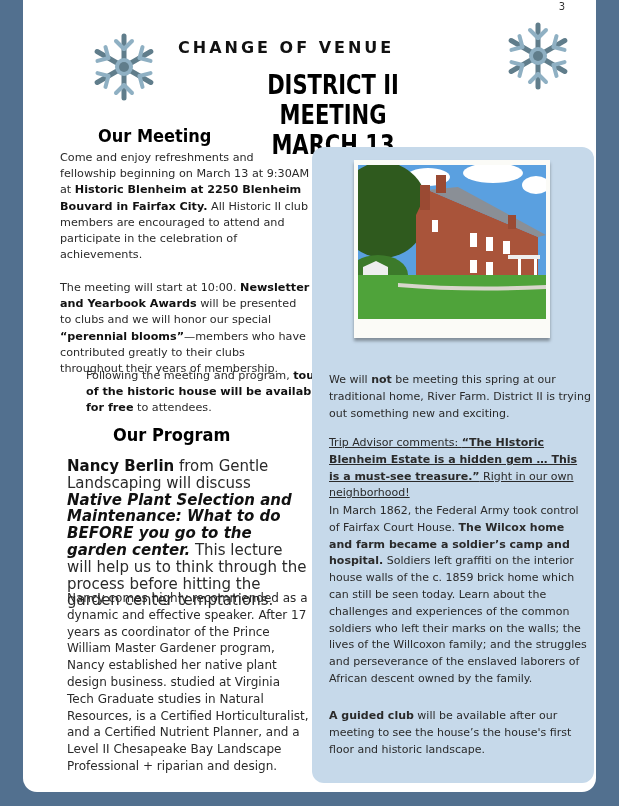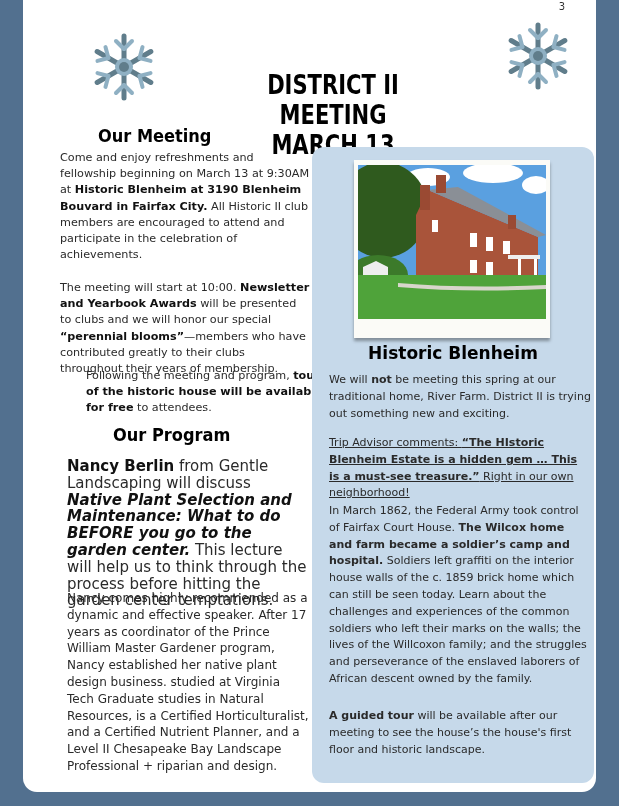--- a/index.html
+++ b/index.html
@@ -68,27 +68,28 @@
       <use href="#arm2" transform="rotate(60)"></use>
         <use href="#arm2" transform="rotate(120)"></use>
       <use href="#arm2" transform="rotate(180)"></use>
         <use href="#arm2" transform="rotate(240)"></use>
         <use href="#arm2" transform="rotate(300)"></use>
     </g>
     <circle r="9" fill="#8fb0c3"></circle>
       <circle r="5" fill="#607d8b"></circle>
   </svg>
 
+  <div class="kicker">CHANGE OF VENUE</div>
   <div class="title">
     <div>DISTRICT II MEETING</div>
     <div>MARCH 13</div>
   </div>
 
   <div class="h2 h-meeting">Our Meeting</div>
-  <div class="txt p1"><span>Come and enjoy refreshments and fellowship beginning on March 13 at 9:30AM at </span><b>Historic Blenheim at 3190 Blenheim Bouvard in Fairfax City.</b><span> All Historic II club members are encouraged to attend and participate in the celebration of achievements.</span></div>
+  <div class="txt p1"><span>Come and enjoy refreshments and fellowship beginning on March 13 at 9:30AM at </span><b>Historic Blenheim at 2250 Blenheim Bouvard in Fairfax City.</b><span> All Historic II club members are encouraged to attend and participate in the celebration of achievements.</span></div>
   <div class="txt p2"><span>The meeting will start at 10:00. </span><b>Newsletter and Yearbook Awards</b><span> will be presented to clubs and we will honor our special </span><b>“perennial blooms”</b><span>—members who have contributed greatly to their clubs throughout their years of membership.</span></div>
   <div class="txt p3"><span>Following the meeting and program, </span><b>tours of the historic house will be available for free</b><span> to attendees.</span></div>
 
   <div class="h2 h-program">Our Program</div>
   <div class="txt prog"><b>Nancy Berlin</b><span> from Gentle Landscaping will discuss </span><b><i>Native Plant Selection and Maintenance: What to do BEFORE you go to the garden center.</i></b><span> This lecture will help us to think through the process before hitting the garden center temptations.</span></div>
   <div class="txt prog2">Nancy comes highly recommended as a dynamic and effective speaker. After 17 years as coordinator of the Prince William Master Gardener program, Nancy established her native plant design business. studied at Virginia Tech Graduate studies in Natural Resources, is a Certified Horticulturalist, and a Certified Nutrient Planner, and a Level II Chesapeake Bay Landscape Professional + riparian and design.</div>
 
   <div class="panel">
     <div class="photo">
       <svg width="188" height="154" viewBox="0 0 188 154">
@@ -112,19 +113,18 @@
             <rect x="74" y="55" width="6" height="12"></rect>
           </g>
         <rect x="150" y="90" width="32" height="4" fill="#eee"></rect>
           <rect x="160" y="94" width="3" height="20" fill="#fff"></rect>
           <rect x="176" y="94" width="3" height="20" fill="#fff"></rect>
         <polygon points="5,102 18,96 30,102 30,112 5,112" fill="#eee"></polygon>
         <rect y="110" width="188" height="44" fill="#4fa33a"></rect>
         <path d="M40 118 Q110 124 188 120 L188 124 Q110 128 40 122 Z" fill="#d8d6cc"></path>
       </svg>
     </div>
-    <div class="h2 h-blen">Historic Blenheim</div>
     <div class="ptxt pt1"><span>We will </span><b>not</b><span> be meeting this spring at our traditional home, River Farm.  District II is trying out something new and exciting.</span></div>
     <div class="ptxt pt2"><span>Trip Advisor comments: </span><b>“The HIstoric Blenheim Estate is a hidden gem … This is a must-see treasure.”</b><span> Right in our own neighborhood!</span></div>
     <div class="ptxt pt3"><span>In March 1862, the Federal Army took control of Fairfax Court House. </span><b>The Wilcox home and farm became a soldier’s camp and hospital.</b><span> Soldiers left graffiti on the interior house walls of the c. 1859 brick home which can still be seen today. Learn about the challenges and experiences of the common soldiers who left their marks on the walls; the lives of the Willcoxon family; and the struggles and perseverance of the enslaved laborers of African descent owned by the family.</span></div>
-    <div class="ptxt pt4"><b>A guided tour</b><span> will be available after our meeting to see the house’s the house's first floor and historic landscape.</span></div>
+    <div class="ptxt pt4"><b>A guided club</b><span> will be available after our meeting to see the house’s the house's first floor and historic landscape.</span></div>
   </div>
 </div>
 
 </body></html>

